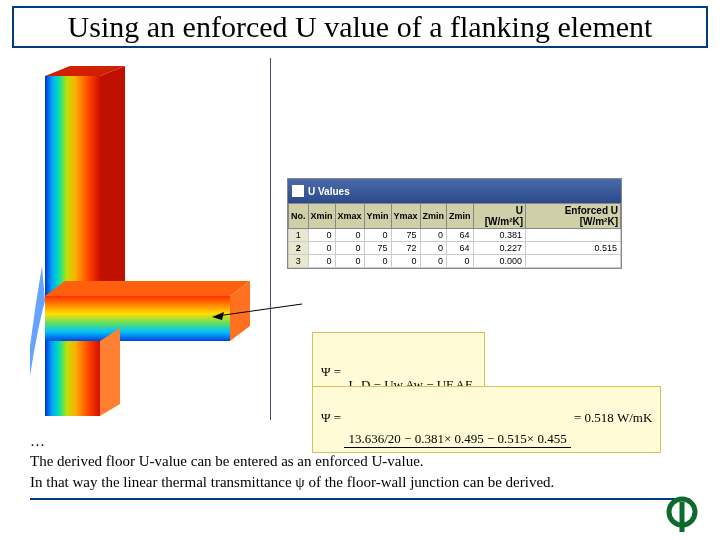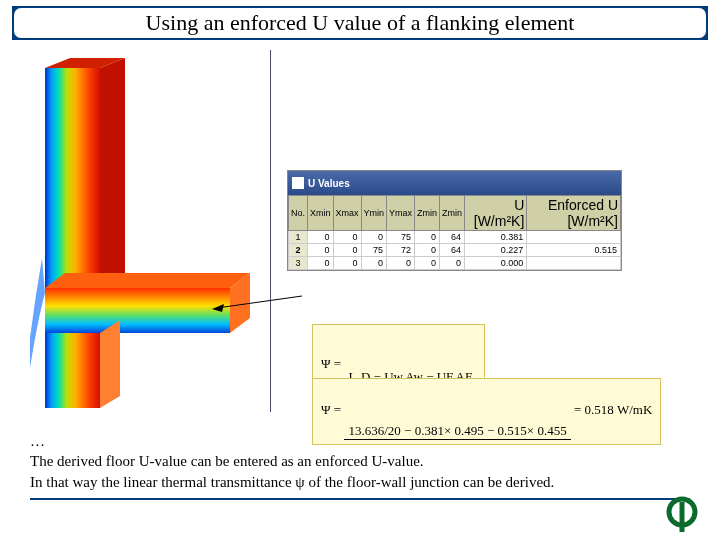--- a/index.html
+++ b/index.html
@@ -1,28 +1,28 @@
 <!DOCTYPE html>
 <html><head>
 <meta charset="utf-8">
 <style>
   * { box-sizing: border-box; margin: 0; padding: 0; }
   body { width: 720px; height: 540px; font-family: "Times New Roman", serif; background: #fff; position: relative; overflow: hidden; }
   .slide { width: 720px; height: 540px; position: relative; padding: 0 12px; }
   .title-bar { background: #003d7a; margin: 6px 0 0 0; padding: 2px; }
-  .title-inner { background: #fff; text-align: center; font-size: 22px; padding: 2px 0; border-radius: 7px; }
+  .title-inner { background: #fff; text-align: center; font-size: 30px; padding: 2px 0; }
   .content { position: relative; height: 380px; }
   .thermal { position: absolute; left: 18px; top: 18px; width: 220px; height: 352px; }
   .vline { position: absolute; left: 258px; top: 10px; width: 1px; height: 362px; background: #4a4a6a; }
   .uval-panel { position: absolute; left: 275px; top: 130px; width: 335px; font-family: Tahoma, Arial, sans-serif; font-size: 10px; background: #f5f5ec; border: 1px solid #888; }
   .uval-titlebar { background: linear-gradient(#4a6aaa,#2a4a8a); color: #fff; font-weight: bold; padding: 6px 4px; display: flex; align-items: center; gap: 4px; }
   .uval-titlebar .ticon { width: 12px; height: 12px; background: #fff; display: inline-block; }
   .uval-table { border-collapse: collapse; width: 100%; font-size: 9px; }
-  .uval-table th { background: #cfcfa8; border: 1px solid #888; padding: 1px 2px; font-weight: normal; text-align: right; }
-  .uval-table th.unit { font-size: 14px; margin-top: 10px; }
+  .uval-table th { background: #cfcfa8; border: 1px solid #888; padding: 1px 2px; font-weight: bold; text-align: right; }
+  .uval-table th.unit { font-size: 10px; margin-top: 10px; }
   .uval-table td { border: 1px solid #ccc; padding: 1px 3px; text-align: right; background: #fff; }
   .uval-table td.rownum { background: #e8e8d0; text-align: center; }
   .uval-table tr.bold td.rownum { font-weight: bold; }
   .arrow-svg { position: absolute; left: 200px; top: 254px; width: 90px; height: 20px; }
   .formula { position: absolute; font-family: "Times New Roman", serif; font-size: 13px; background: #fffbd6; border: 1px solid #d6c25a; padding: 4px 8px; text-align: center; }
   .formula .frac { display: inline-block; vertical-align: middle; margin-top: 40px; }
   .formula .num { display: block; border-bottom: 1px solid #000; padding: 0 4px; }
   .formula .den { display: block; padding: 0 4px; }
   .f1 { left: 300px; top: 284px; }
   .f2 { left: 300px; top: 338px; }

